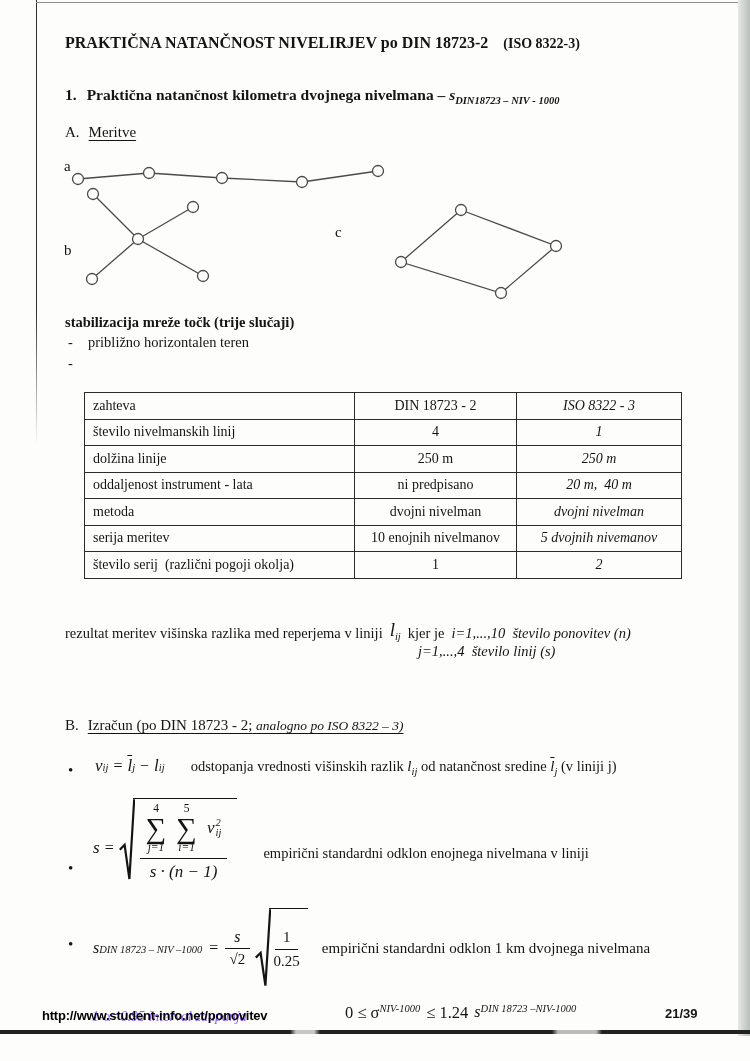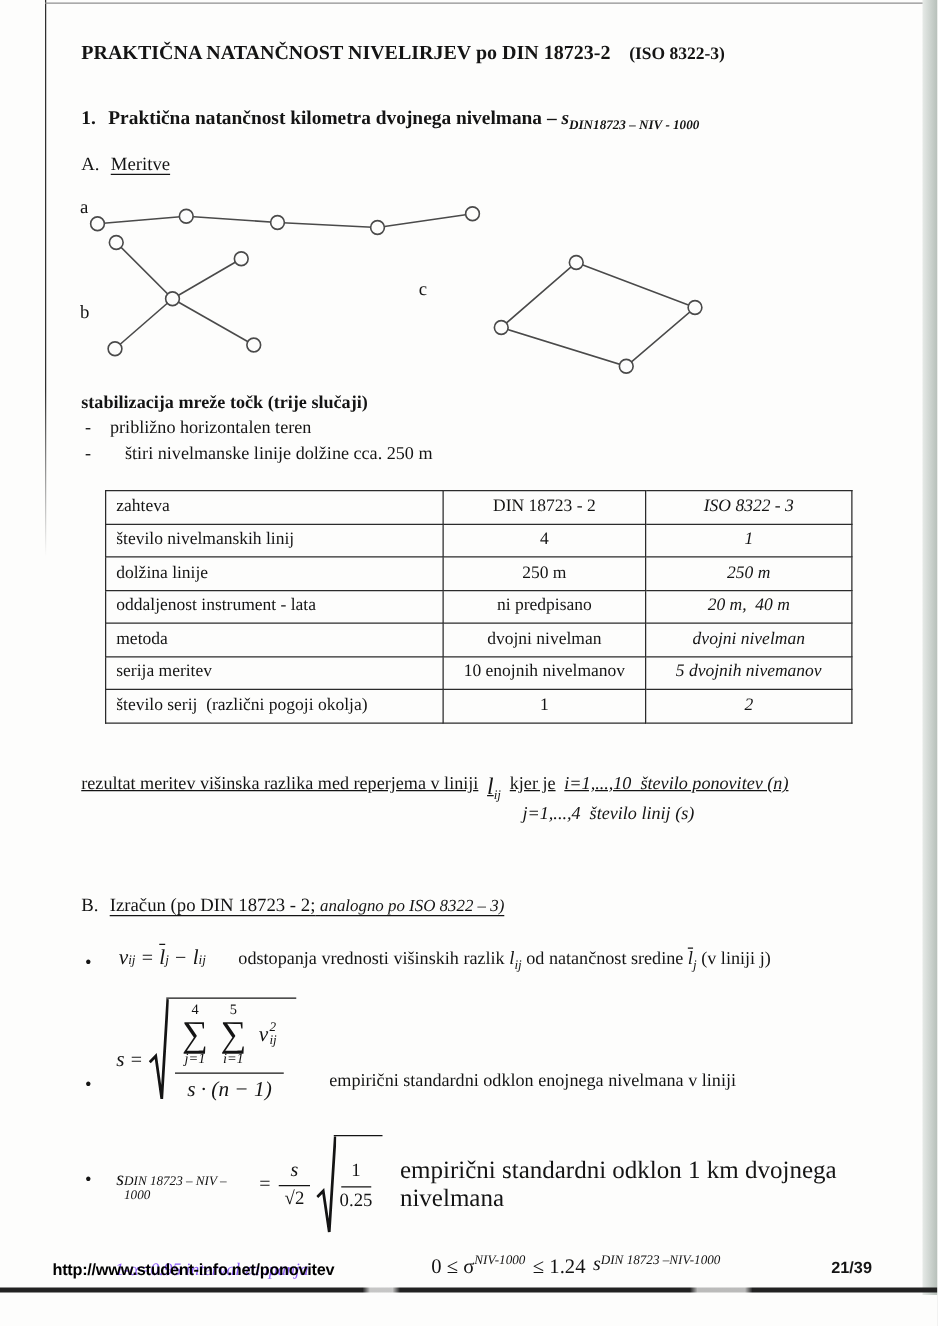--- a/index.html
+++ b/index.html
@@ -35,21 +35,21 @@
   .stab-text{font-size:14.5px;}
 
   
   .tbl{left:84px;top:392px;border-collapse:collapse;table-layout:fixed;}
   .tbl td{border:1.4px solid #2b2b2b;height:25.5px;font-size:14px;padding:0 4px 0 8px;vertical-align:middle;}
   .tbl td.c{text-align:center;padding:0 2px;}
   .tbl td.i{font-style:italic;}
   .col1{width:257px;} .col2{width:157px;} .col3{width:160px;}
 
   
-  .note1{left:65px;top:619px;display:flex;align-items:flex-start;gap:7px;font-size:14.5px;white-space:nowrap;text-decoration:underline;}
+  .note1{left:65px;top:619px;display:flex;align-items:flex-end;gap:7px;font-size:14.5px;white-space:nowrap;}
   .note-sym{font-style:italic;font-size:19px;}
   .note-it{font-style:italic;}
   .note2{left:418px;top:643px;font-size:14.5px;font-style:italic;}
 
   
   .bullet{font-size:15px;}
   .f1-row{left:95px;top:756px;display:flex;align-items:baseline;font-size:14.5px;}
   .math{font-style:italic;font-size:17px;}
   .ol{text-decoration:overline;}
   .mop{font-size:16px;padding:0 5px;}
@@ -61,29 +61,29 @@
   .radsvg{width:16px;height:auto;align-self:stretch;}
   .sqrt-content{border-top:1.7px solid #141414;padding:3px 10px 0 7px;margin-left:-2px;display:flex;align-items:center;}
   .vfrac{display:inline-flex;flex-direction:column;align-items:center;}
   .vfrac .num{display:flex;align-items:center;gap:10px;border-bottom:1.6px solid #141414;padding:1px 6px 4px 6px;}
   .vfrac .den{padding-top:3px;font-style:italic;font-size:17px;}
   .bigsum{display:inline-flex;flex-direction:column;align-items:center;line-height:1;}
   .bigsum .lim{font-size:11.5px;} .bigsum .lim.it{font-style:italic;}
   .bigsum .sg{font-size:29px;line-height:.95;}
   .supsub{display:inline-flex;flex-direction:column;align-items:flex-start;line-height:1;font-style:italic;
           font-size:10.5px;margin-left:1px;vertical-align:2px;}
-  .f2-desc{font-size:14.5px;margin-left:26px;margin-bottom:8px;}
+  .f2-desc{font-size:14.5px;margin-left:26px;margin-bottom:20px;}
 
   .f3-row{left:93px;top:908px;display:flex;align-items:center;}
   .f3-lhs{display:flex;align-items:baseline;}
   .f3-eq{padding:0 7px;font-size:16px;}
   .sfrac{display:inline-flex;flex-direction:column;align-items:center;}
   .sfrac .num{border-bottom:1.5px solid #141414;padding:0 9px 2px 9px;font-style:italic;font-size:16px;}
   .sfrac .den{padding-top:2px;font-size:15px;}
-  .f3-desc{font-size:20px;margin-left:14px;}
+  .f3-desc{font-size:15px;margin-left:14px;}
 
   
   .foot-underlay{left:92px;top:1009px;font-size:14px;font-style:italic;color:#8b5cf6;}
   .foot-url{left:42px;top:1008px;font-family:"Liberation Sans","DejaVu Sans",sans-serif;
             font-weight:bold;font-size:13px;letter-spacing:-.2px;color:#000;}
   .foot-rel{left:345px;top:1003px;display:flex;align-items:flex-start;font-size:16.5px;}
   .foot-page{left:665px;top:1006px;font-family:"Liberation Sans","DejaVu Sans",sans-serif;
              font-weight:bold;font-size:13px;}
 </style>
 </head>
@@ -145,21 +145,20 @@
         <circle cx="501" cy="91" r="5.5"></circle>
       <circle cx="446" cy="138" r="5.5"></circle>
         <circle cx="346" cy="107" r="5.5"></circle>
     </g>
   </svg>
 
   <div class="abs stab-head">stabilizacija mreže točk (trije slučaji)</div>
   <span class="abs stab-dash" style="left:68px;top:334px;">-</span>
   <span class="abs stab-text" style="left:88px;top:334px;">približno horizontalen teren</span>
   <span class="abs stab-dash" style="left:68px;top:355px;">-</span>
-  <span class="abs stab-text" style="left:100px;top:355px;">štiri nivelmanske linije dolžine cca. 250 m</span>
 
   <table class="abs tbl">
     <tbody>
         <tr>
       <td class="col1">zahteva</td>
       <td class="col2 c">DIN 18723 - 2</td>
       <td class="col3 c i">ISO 8322 - 3</td>
     </tr>
     <tr>
       <td>število nivelmanskih linij</td>

